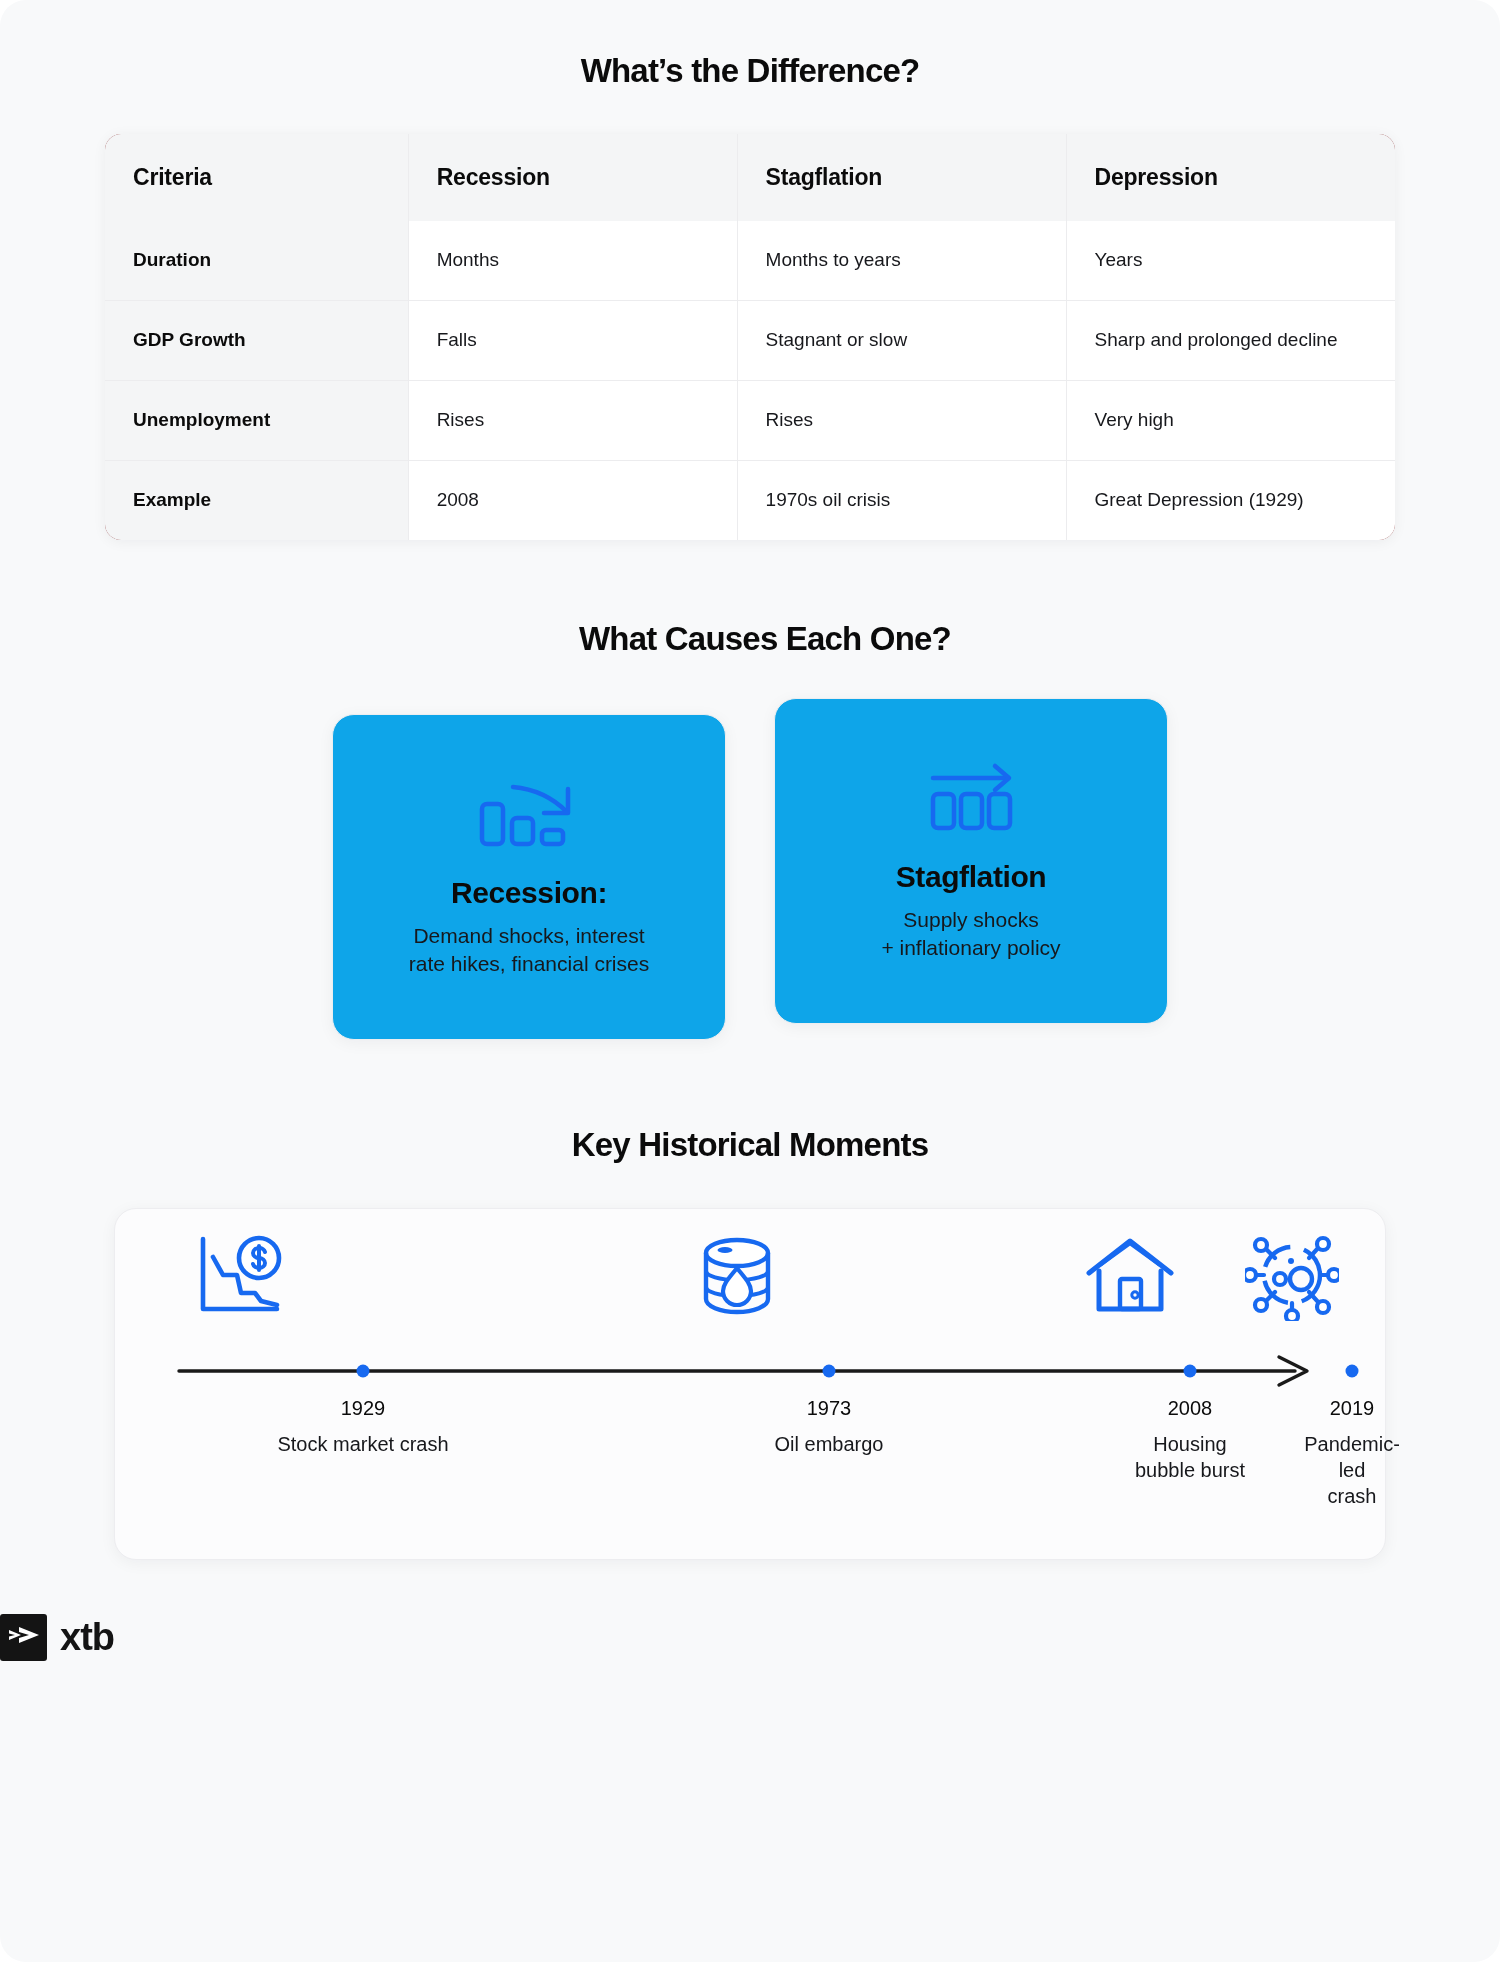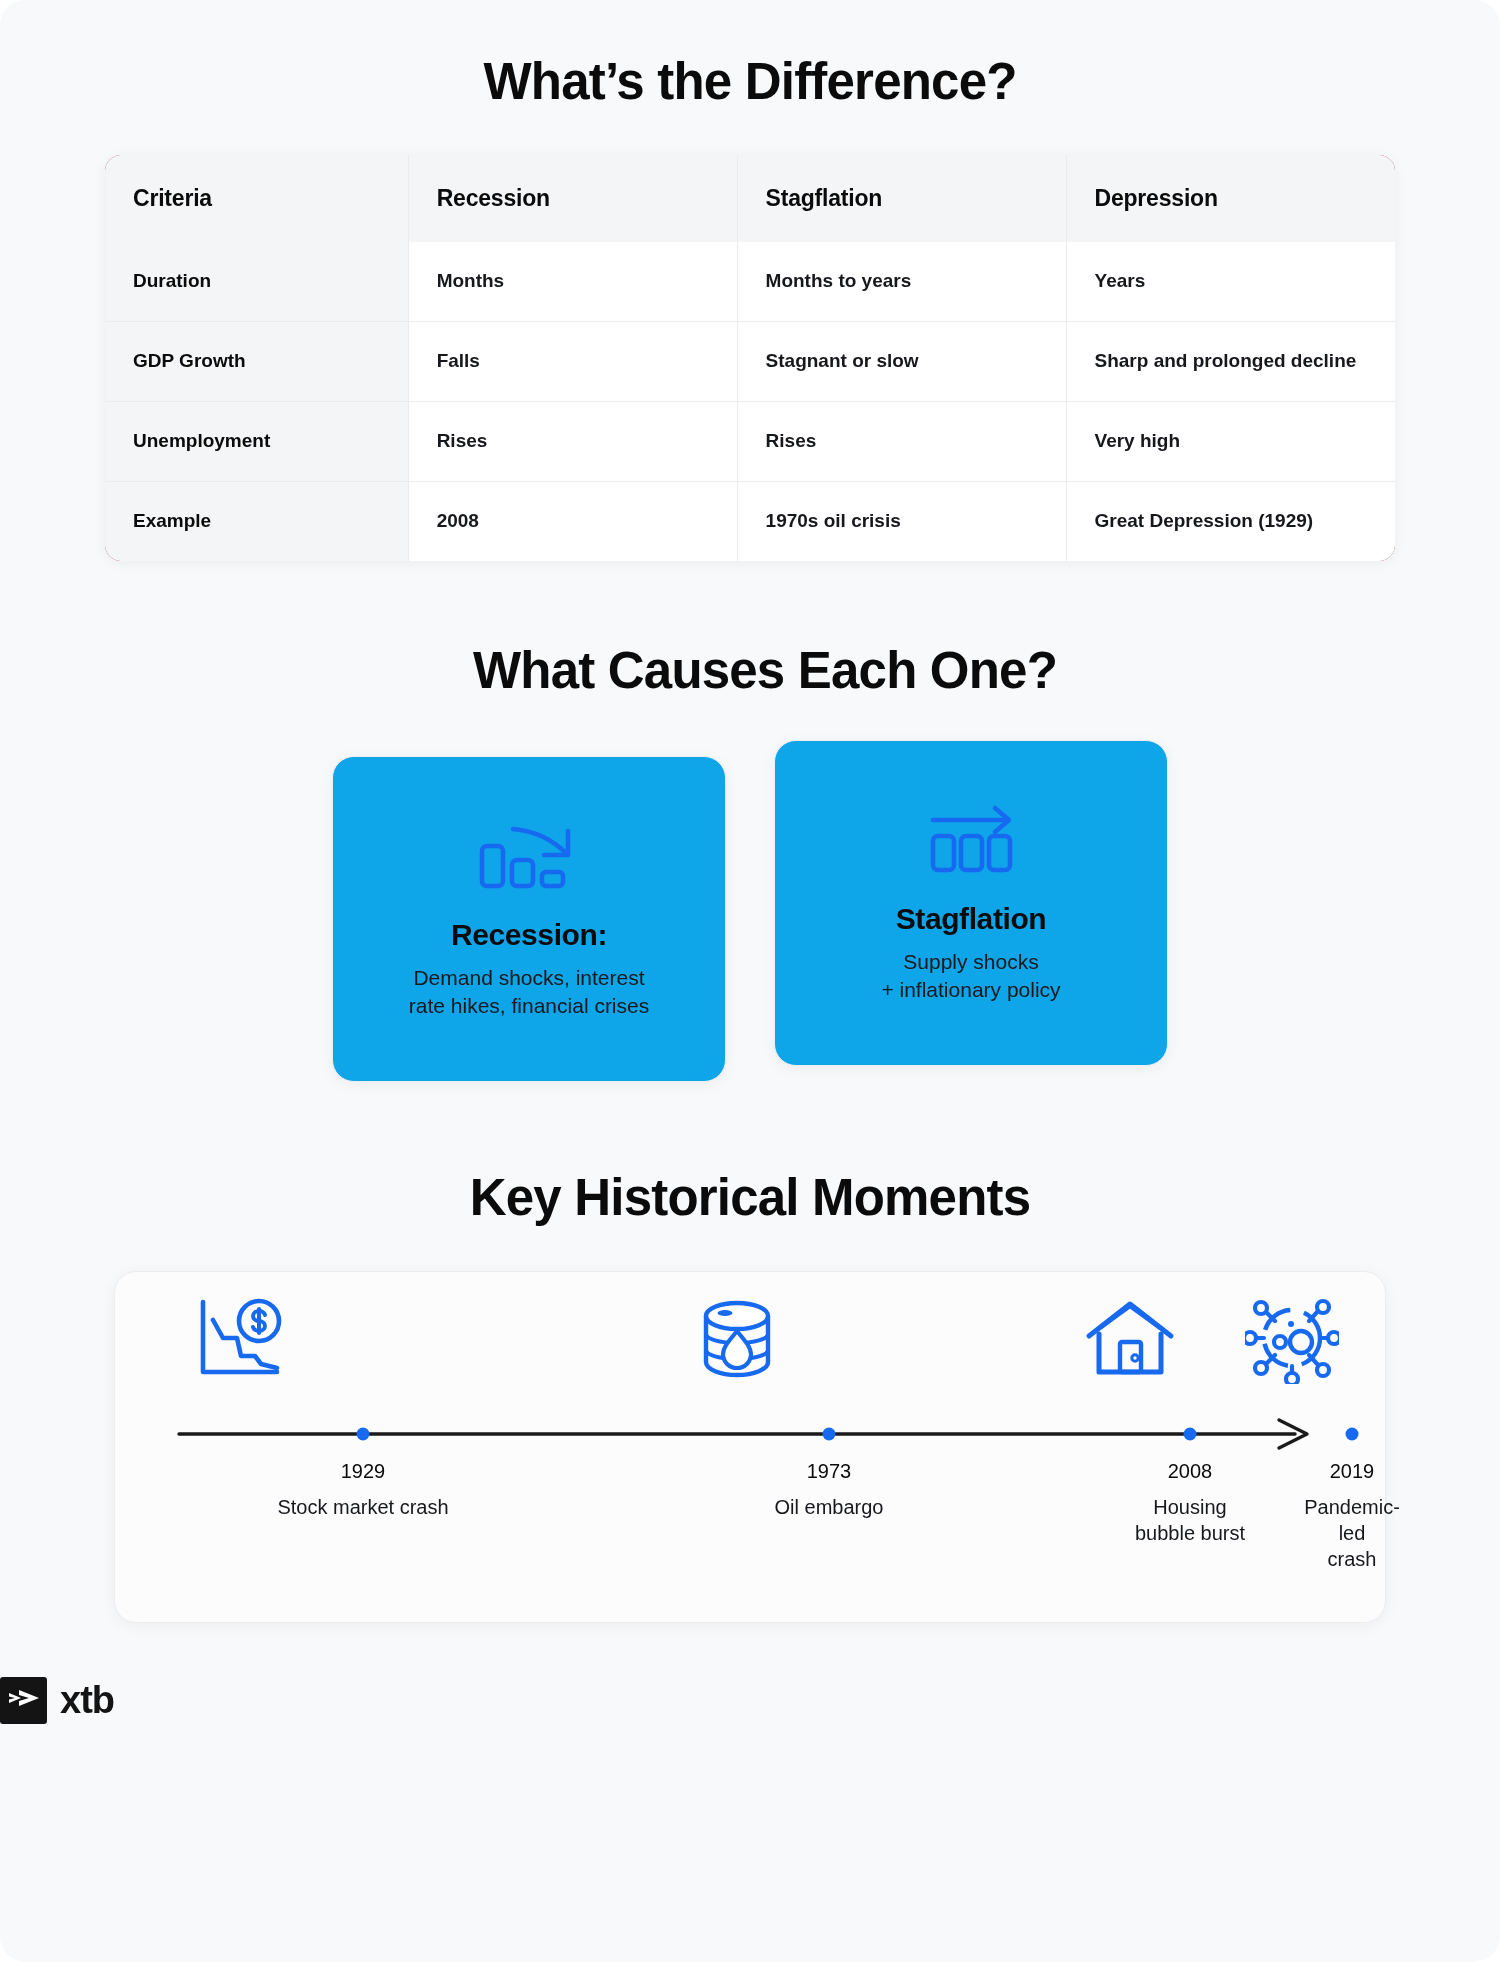--- a/index.html
+++ b/index.html
@@ -16,21 +16,21 @@
     width: 1500px;
     height: 1962px;
     background: #f8f9fa;
     border-radius: 26px;
     overflow: hidden;
   }
 
   
   .section-title {
     text-align: center;
-    font-size: 51px;
+    font-size: 33px;
     font-weight: 700;
     color: #0b0b0b;
     letter-spacing: -0.8px;
   }
 
   #title-difference { padding-top: 52px; }
   #title-causes     { padding-top: 80px; padding-left: 30px; }
   #title-moments    { padding-top: 86px; }
 
   
@@ -67,21 +67,21 @@
   table.cmp tbody th {
     background: #f4f5f6;
     font-size: 19px;
     font-weight: 700;
     color: #0b0b0b;
     padding: 26px 28px;
   }
   table.cmp tbody td {
     background: #ffffff;
     font-size: 19px;
-    font-weight: 700;
+    font-weight: 400;
     color: #17181c;
     padding: 26px 28px;
     line-height: 1.42;
   }
   col.c-criteria { width: 23.5%; }
   col.c-col      { width: 25.5%; }
 
   
   .cards {
     display: flex;

